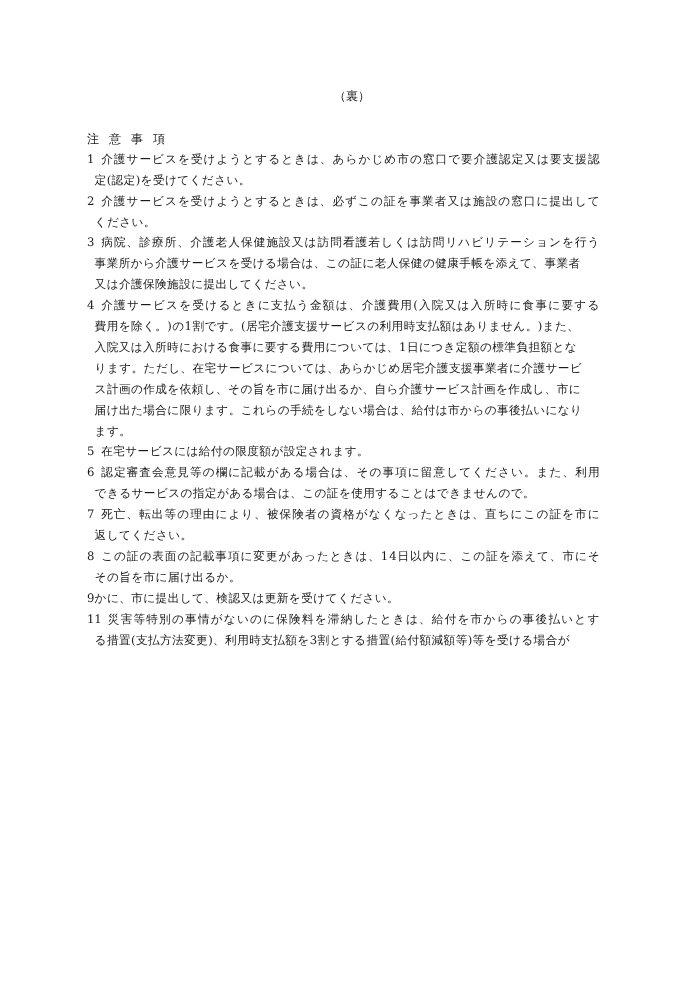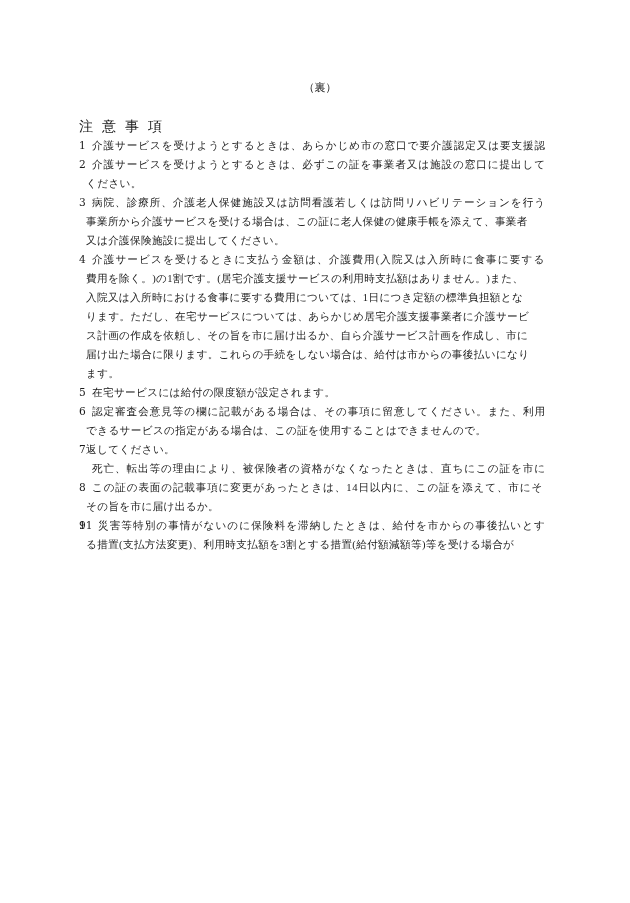--- a/index.html
+++ b/index.html
@@ -1,38 +1,38 @@
 <!DOCTYPE html>
 <html><head>
   <meta charset="utf-8">
   <style>
     html, body { margin: 0; padding: 0; background: #ffffff; }
     body { width: 630px; height: 903px; position: relative; overflow: hidden;
       font-family: "DejaVu Serif", "Liberation Serif", serif; color: #1a1a1a; }
     .page { position: absolute; left: 79px; top: 78px; width: 474px; }
     .title { text-align: center; font-size: 11px; height: 19px; line-height: 19px; margin-bottom: 20px; padding-left: 8px; }
-    .heading { font-size: 14px; height: 19px; line-height: 19px; letter-spacing: 9px; }
+    .heading { font-size: 11px; height: 19px; line-height: 19px; letter-spacing: 9px; }
     .item { font-size: 10.6px; line-height: 19px; position: relative; padding-left: 7px; text-align: justify; letter-spacing: 0.35px; }
     .item .num { position: absolute; left: 0; top: 0; width: 20px; letter-spacing: 0; }
     .item .first { display: inline-block; text-indent: 0; }
-    .line { display: block; white-space: nowrap; font-family: Liberation Serif, serif; }
+    .line { display: block; white-space: nowrap; }
     .line.first { padding-left: 13px; margin-left: -7px; }
     .item.wide .line.first { padding-left: 19px; }
   </style>
 </head>
 <body>
 
 <div class="page">
   <div class="title">（裏）</div>
   <div class="heading">注意事項</div>
   <div id="items">
-      <div class="item"><span class="num">1</span><span class="line first" style="letter-spacing: 0.913px;">介護サービスを受けようとするときは、あらかじめ市の窓口で要介護認定又は要支援認</span></div>
+      <div class="item"><span class="num">1</span><span class="line first" style="letter-spacing: 0.913px;">介護サービスを受けようとするときは、あらかじめ市の窓口で要介護認定又は要支援認</span><span class="line">定(認定)を受けてください。</span></div>
       <div class="item"><span class="num">2</span><span class="line first" style="letter-spacing: 0.907px;">介護サービスを受けようとするときは、必ずこの証を事業者又は施設の窓口に提出して</span><span class="line">ください。</span></div>
       <div class="item"><span class="num">3</span><span class="line first" style="letter-spacing: 0.958px;">病院、診療所、介護老人保健施設又は訪問看護若しくは訪問リハビリテーションを行う</span><span class="line">事業所から介護サービスを受ける場合は、この証に老人保健の健康手帳を添えて、事業者</span><span class="line">又は介護保険施設に提出してください。</span></div>
       <div class="item"><span class="num">4</span><span class="line first" style="letter-spacing: 1.111px;">介護サービスを受けるときに支払う金額は、介護費用(入院又は入所時に食事に要する</span><span class="line">費用を除く。)の1割です。(居宅介護支援サービスの利用時支払額はありません。)また、</span><span class="line">入院又は入所時における食事に要する費用については、1日につき定額の標準負担額とな</span><span class="line">ります。ただし、在宅サービスについては、あらかじめ居宅介護支援事業者に介護サービ</span><span class="line">ス計画の作成を依頼し、その旨を市に届け出るか、自ら介護サービス計画を作成し、市に</span><span class="line">届け出た場合に限ります。これらの手続をしない場合は、給付は市からの事後払いになり</span><span class="line">ます。</span></div>
       <div class="item"><span class="num">5</span><span class="line first">在宅サービスには給付の限度額が設定されます。</span></div>
       <div class="item"><span class="num">6</span><span class="line first" style="letter-spacing: 0.939px;">認定審査会意見等の欄に記載がある場合は、その事項に留意してください。また、利用</span><span class="line">できるサービスの指定がある場合は、この証を使用することはできませんので。</span></div>
-      <div class="item"><span class="num">7</span><span class="line">返してください。</span><span class="line first" style="letter-spacing: 0.92px;">死亡、転出等の理由により、被保険者の資格がなくなったときは、直ちにこの証を市に</span></div>
+      <div class="item"><span class="num">7</span><span class="line first" style="letter-spacing: 0.92px;">死亡、転出等の理由により、被保険者の資格がなくなったときは、直ちにこの証を市に</span><span class="line">返してください。</span></div>
       <div class="item"><span class="num">8</span><span class="line first" style="letter-spacing: 0.825px;">この証の表面の記載事項に変更があったときは、14日以内に、この証を添えて、市にそ</span><span class="line">その旨を市に届け出るか。</span></div>
-      <div class="item"><span class="num">9</span></div>
+      <div class="item"><span class="num">9</span><span class="line">かに、市に提出して、検認又は更新を受けてください。</span></div>
       <div class="item wide"><span class="num">11</span><span class="line first" style="letter-spacing: 1.071px;">災害等特別の事情がないのに保険料を滞納したときは、給付を市からの事後払いとす</span><span class="line">る措置(支払方法変更)、利用時支払額を3割とする措置(給付額減額等)等を受ける場合が</span></div>
     </div>
 </div>
 
 </body></html>

